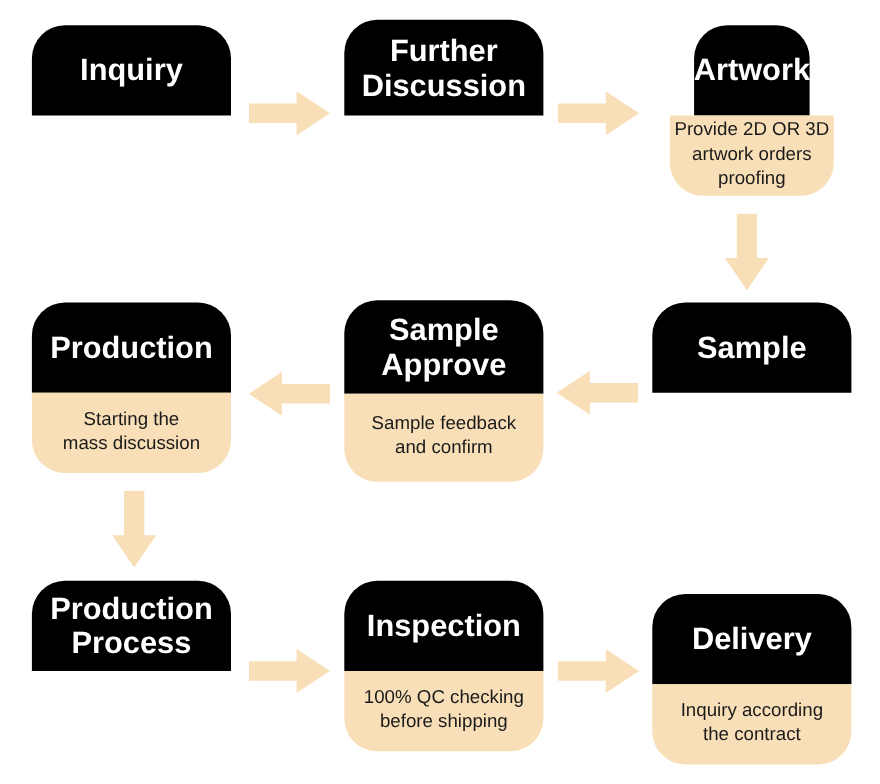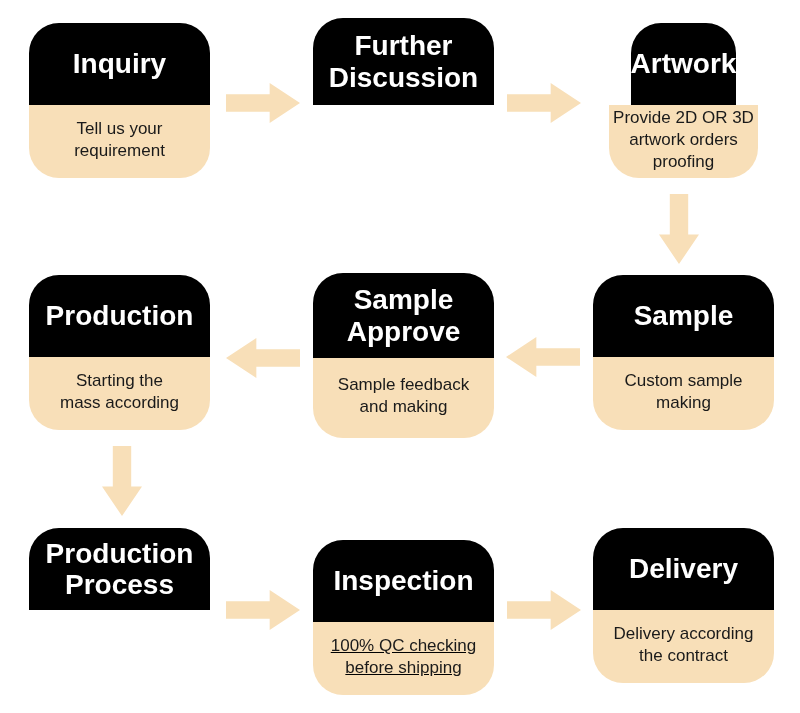--- a/index.html
+++ b/index.html
@@ -57,22 +57,22 @@
   
   .pos-1{left:29px;top:23px;}
   .pos-2{left:313px;top:18px;height:167px;}
   .pos-2 .hd{flex-basis:87px;}
   .pos-3{left:593px;top:23px;align-items:center;}
   .pos-4{left:29px;top:275px;}
   .pos-5{left:313px;top:273px;height:165px;}
   .pos-5 .hd{flex-basis:85px;}
   .pos-6{left:593px;top:275px;}
   .pos-7{left:29px;top:528px;}
-  .pos-8{left:313px;top:540px;text-decoration:underline;}
-  .pos-9{left:593px;top:528px;justify-content:space-between;}
+  .pos-8{left:313px;top:528px;}
+  .pos-9{left:593px;top:540px;justify-content:space-between;}
   
   .arrow{
     position:absolute;
     background:var(--arrow-color);
   }
   .arrow.h{width:74px;height:40px;}
   .arrow.v{width:40px;height:70px;}
   .arrow.right{clip-path:polygon(0 28%,59% 28%,59% 0,100% 50%,59% 100%,59% 72%,0 72%);}
   .arrow.left{clip-path:polygon(100% 28%,41% 28%,41% 0,0 50%,41% 100%,41% 72%,100% 72%);}
   .arrow.down{clip-path:polygon(27% 0,73% 0,73% 58%,100% 58%,50% 100%,0 58%,27% 58%);}
@@ -85,22 +85,20 @@
   .a7{left:226px;top:590px;}
   .a8{left:507px;top:590px;}
 </style>
 </head>
 <body>
 
 <div class="canvas">
 
   <div class="card pos-1">
     <div class="hd">Inquiry</div>
-    <div class="bd">Tell us your
-requirement</div>
   </div>
 
   <div class="arrow h right a1"></div>
 
   <div class="card pos-2">
     <div class="hd">Further
 Discussion</div>
   </div>
 
   <div class="arrow h right a2"></div>
@@ -110,38 +108,36 @@
     <div class="bd">Provide 2D OR 3D
 artwork orders
 proofing</div>
   </div>
 
   <div class="arrow v down a3"></div>
 
   <div class="card pos-4">
     <div class="hd">Production</div>
     <div class="bd">Starting the
-mass according</div>
+mass discussion</div>
   </div>
 
   <div class="arrow h left a5"></div>
 
   <div class="card pos-5">
     <div class="hd">Sample
 Approve</div>
     <div class="bd">Sample feedback
-and making</div>
+and confirm</div>
   </div>
 
   <div class="arrow h left a4"></div>
 
   <div class="card pos-6">
     <div class="hd">Sample</div>
-    <div class="bd">Custom sample
-making</div>
   </div>
 
   <div class="arrow v down a6"></div>
 
   <div class="card pos-7">
     <div class="hd">Production
 Process</div>
   </div>
 
   <div class="arrow h right a7"></div>
@@ -149,17 +145,17 @@
   <div class="card pos-8">
     <div class="hd">Inspection</div>
     <div class="bd">100% QC checking
 before shipping</div>
   </div>
 
   <div class="arrow h right a8"></div>
 
   <div class="card pos-9">
     <div class="hd">Delivery</div>
-    <div class="bd">Delivery according
+    <div class="bd">Inquiry according
 the contract</div>
   </div>
 
 </div>
 
 </body></html>

